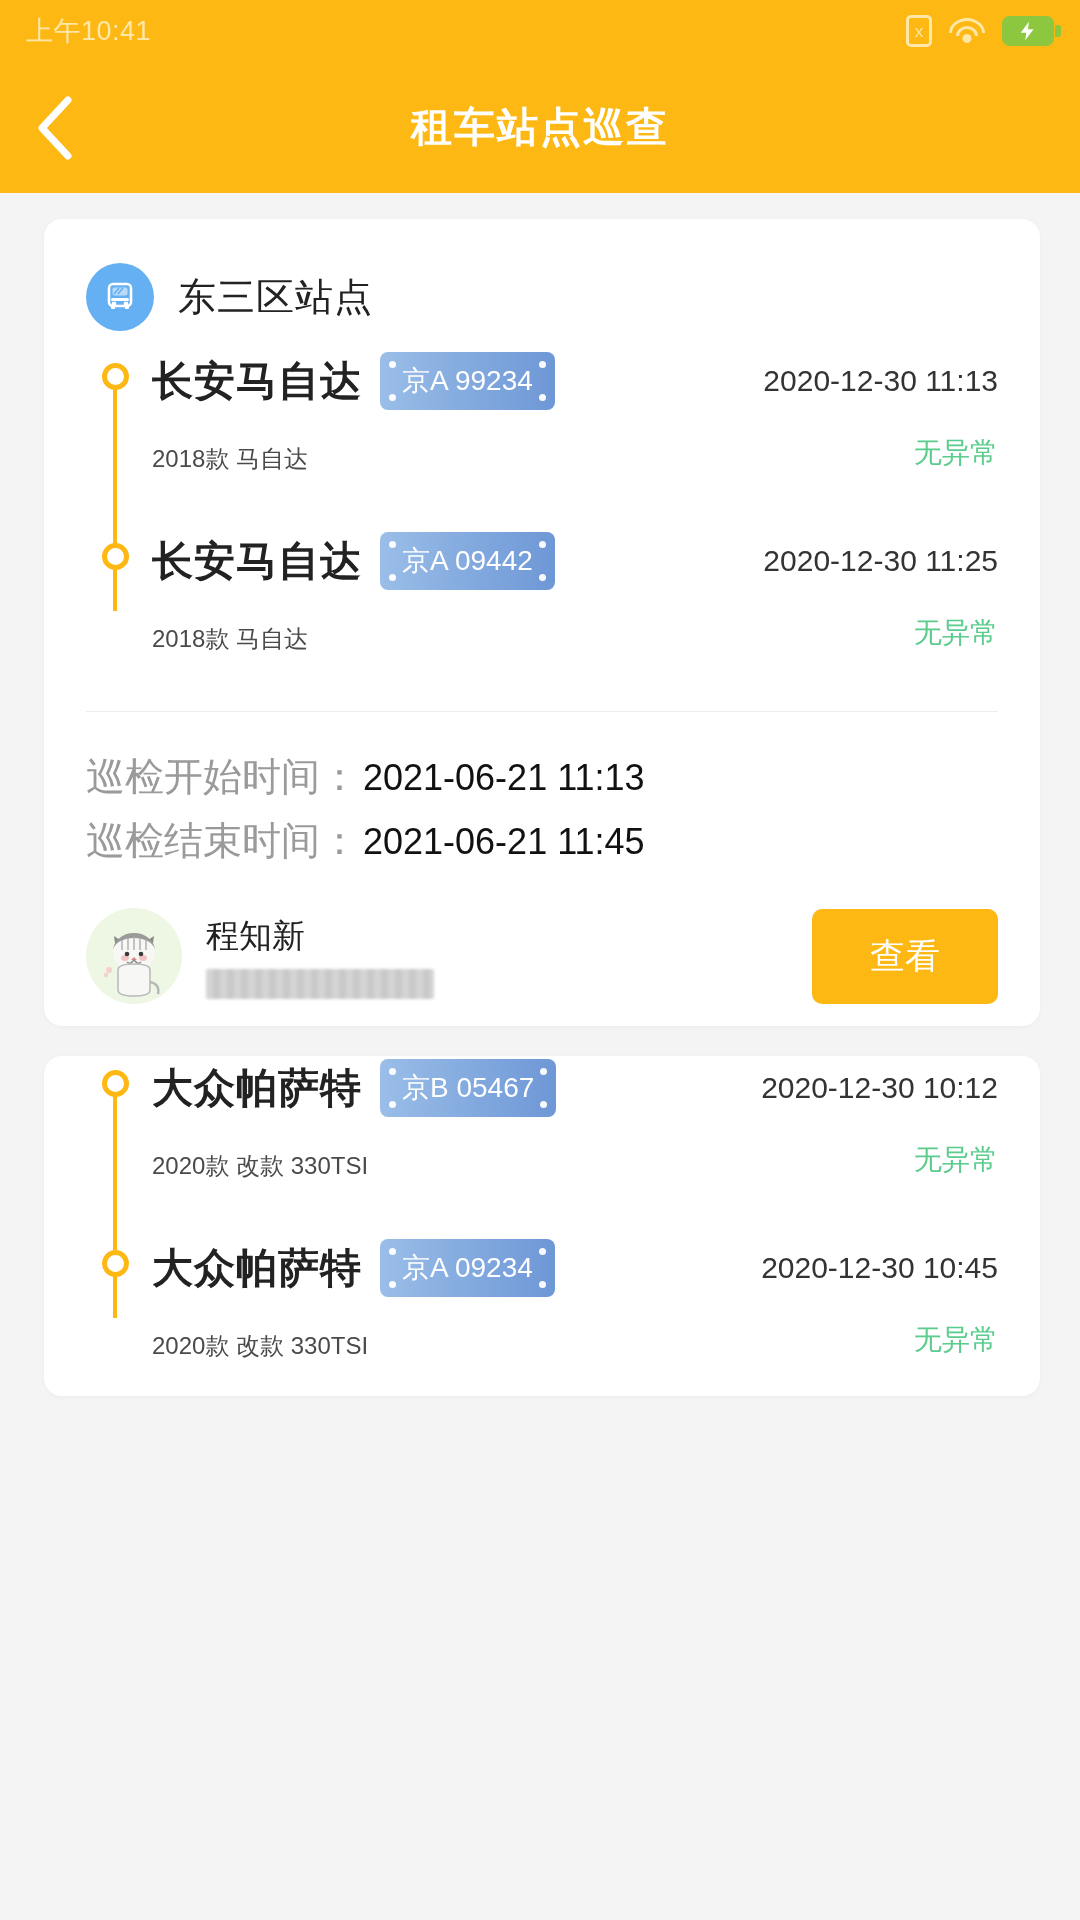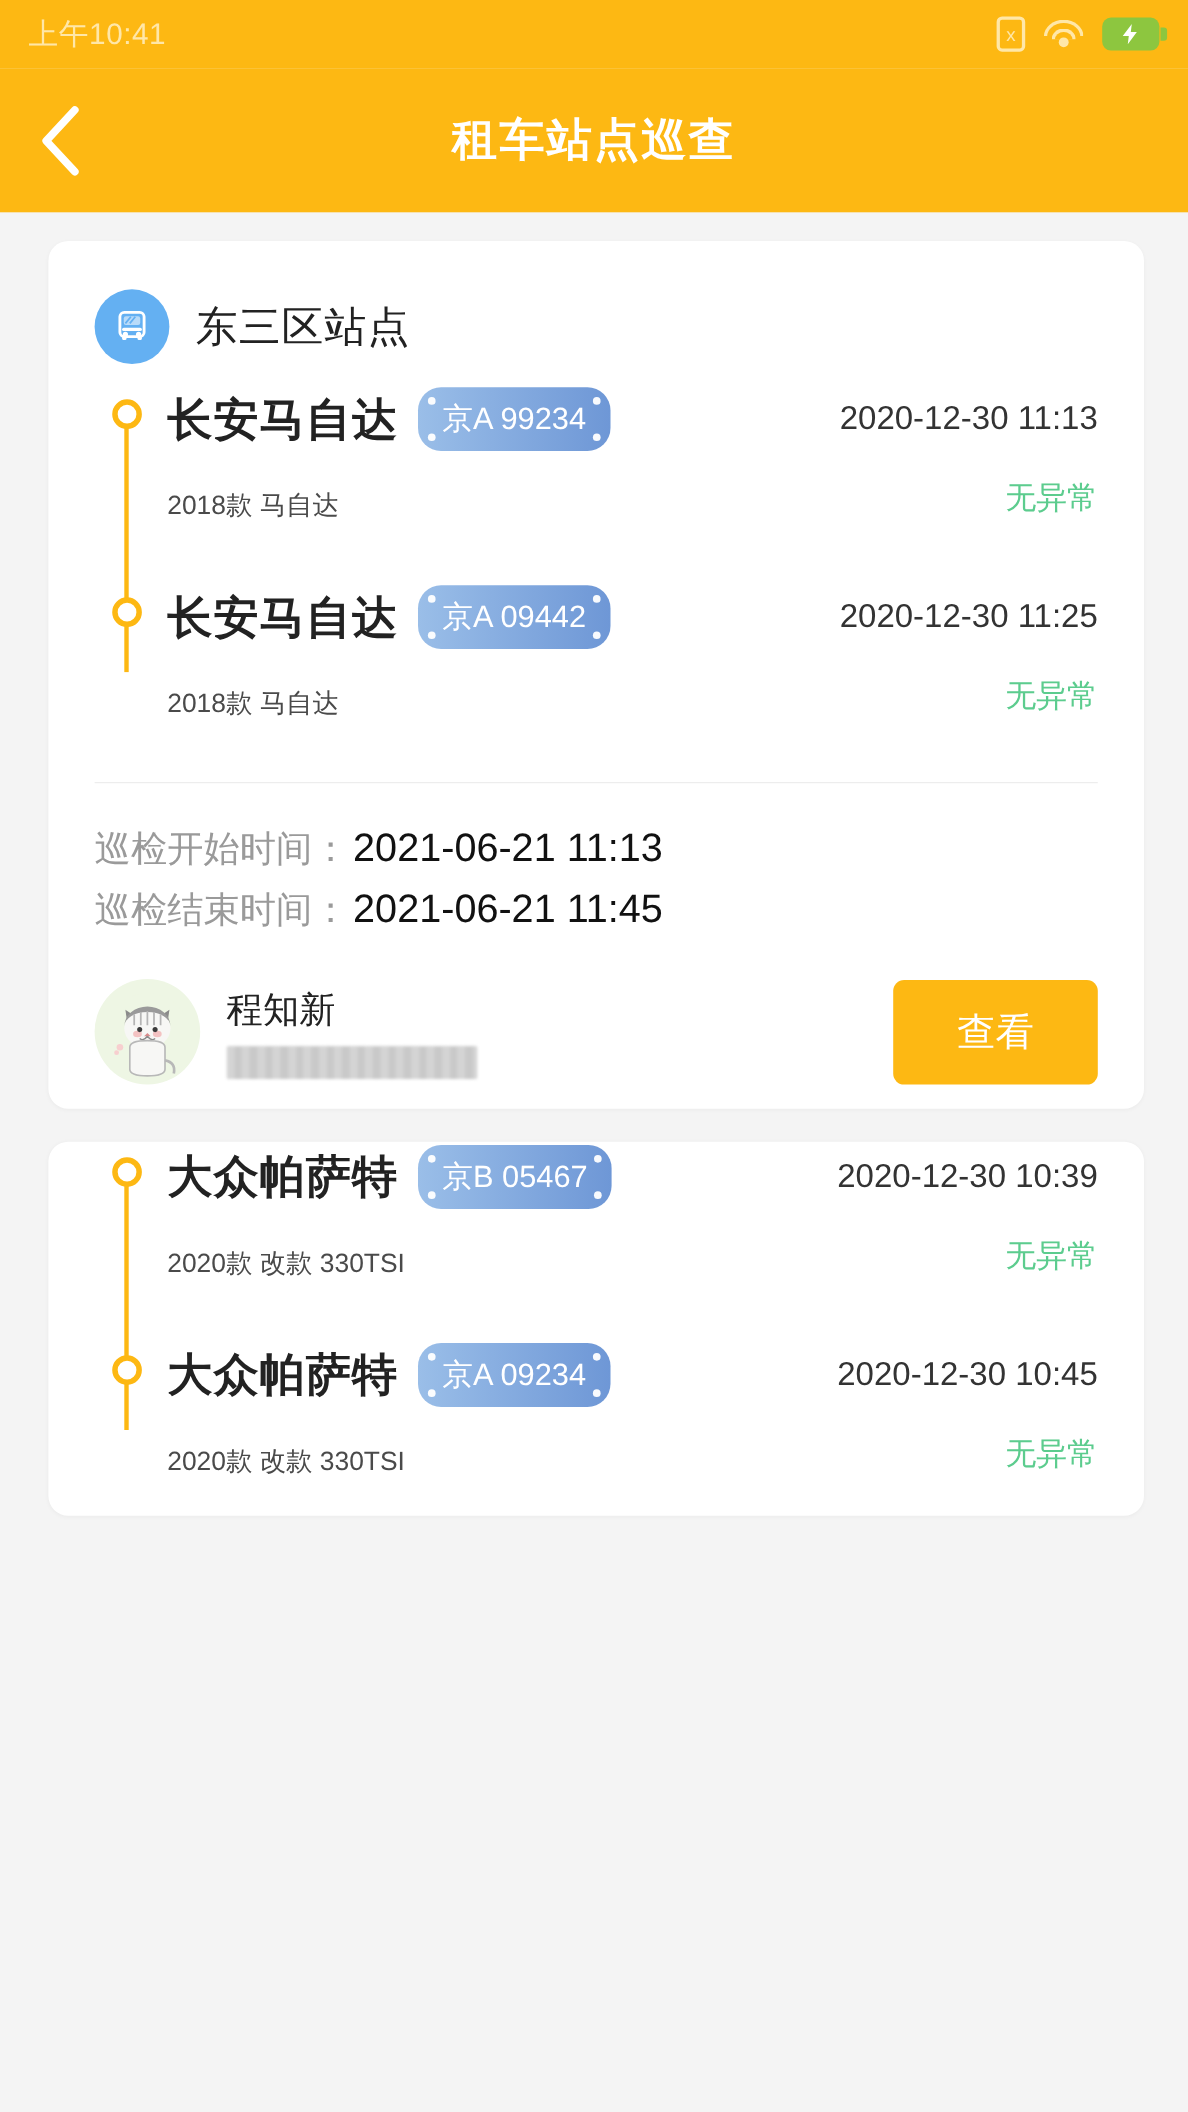--- a/index.html
+++ b/index.html
@@ -89,21 +89,21 @@
     background:#ffffff; z-index:2;
   }
   .row-top{ display:flex; align-items:center; min-height:64px; }
   .veh-name{
     font-size:41px; font-weight:bold; color:#222222; letter-spacing:1px;
     white-space:nowrap;
   }
   .plate{
     margin-left:18px;
     background:linear-gradient(to right,#9ABEE8 0%,#6E97D6 100%);
-    border-radius:21px;
+    border-radius:8px;
     padding:10px 22px;
     color:#ffffff; font-size:28px; white-space:nowrap;
     position:relative; flex:0 0 auto;
   }
   .plate .pdot{ position:absolute; width:7px; height:7px; border-radius:50%;
     background:#ffffff; opacity:.95;}
   .plate .pdot.tl{ left:9px; top:9px;}
   .plate .pdot.tr{ right:9px; top:9px;}
   .plate .pdot.bl{ left:9px; bottom:9px;}
   .plate .pdot.br{ right:9px; bottom:9px;}
@@ -115,21 +115,21 @@
   .veh-status{ margin-left:auto; font-size:28px; color:#5CCC8E; }
 
   .tl-item + .tl-item { margin-top:42px; }
 
   
   .divider{ height:1px; background:#ececec; margin:44px 42px 0 42px; }
 
   
   .times{ padding:38px 42px 0 42px; }
   .time-row{ display:flex; align-items:baseline; margin-bottom:10px; }
-  .time-label{ font-size:33px; color:#9a9a9a; white-space:nowrap; }
+  .time-label{ font-size:39px; color:#9a9a9a; white-space:nowrap; }
   .time-val{ font-size:36px; color:#111111; margin-left:4px; white-space:nowrap; }
 
   
   .remark{
     margin:42px 42px 0 42px; background:#f6f7f9;
     border-radius:6px; padding:28px 30px; min-height:84px;
   }
   .remark span{ font-size:31px; color:#b0b0b0; }
 
   
@@ -302,21 +302,21 @@
 
       <div class="tl-item">
         <div class="tl-dot"></div>
         <div class="row-top">
           <div class="veh-name">大众帕萨特</div>
           <div class="plate">
             <span class="pdot tl"></span><span class="pdot tr"></span>
             <span class="pdot bl"></span><span class="pdot br"></span>
             <span>京B 05467</span>
           </div>
-          <div class="veh-time">2020-12-30 10:39</div>
+          <div class="veh-time">2020-12-30 10:12</div>
         </div>
         <div class="row-bot">
           <div class="veh-sub">2020款 改款 330TSI</div>
           <div class="veh-status">无异常</div>
         </div>
       </div>
 
       <div class="tl-item">
         <div class="tl-dot"></div>
         <div class="row-top">

